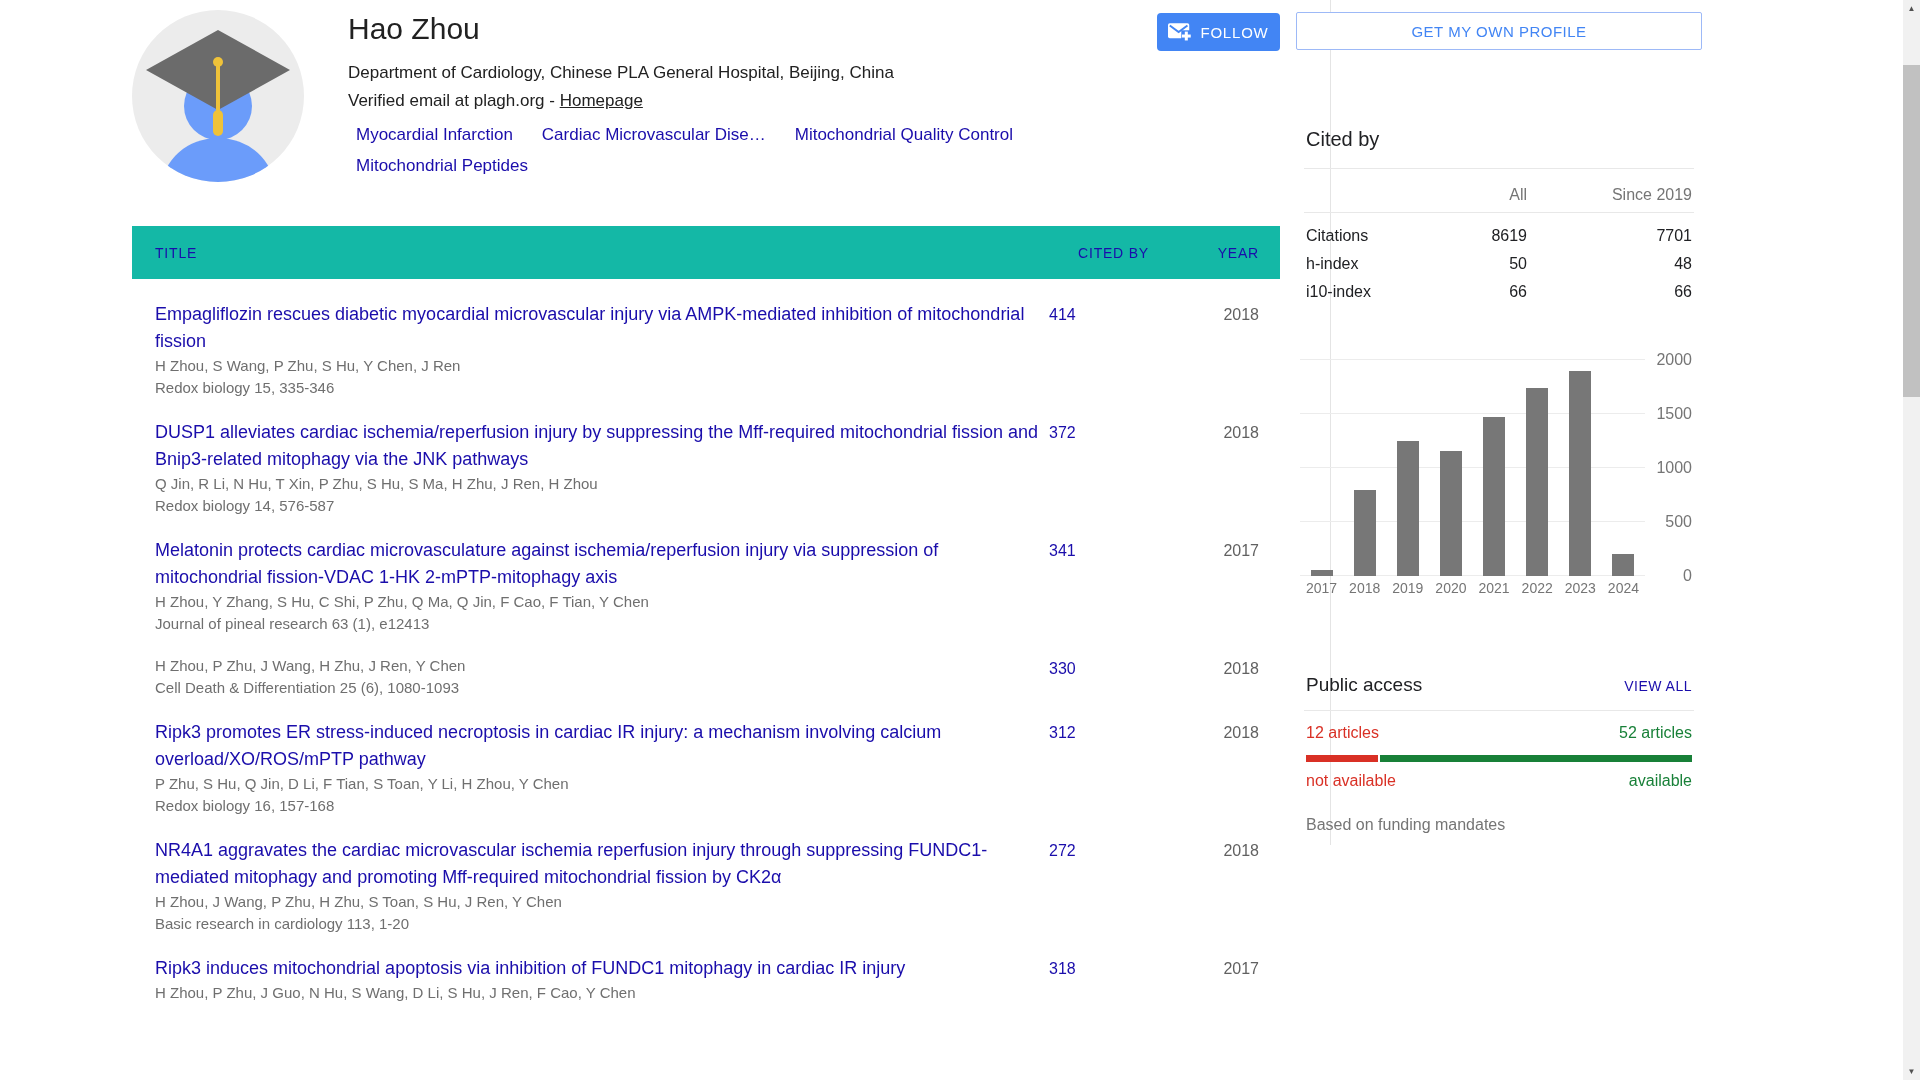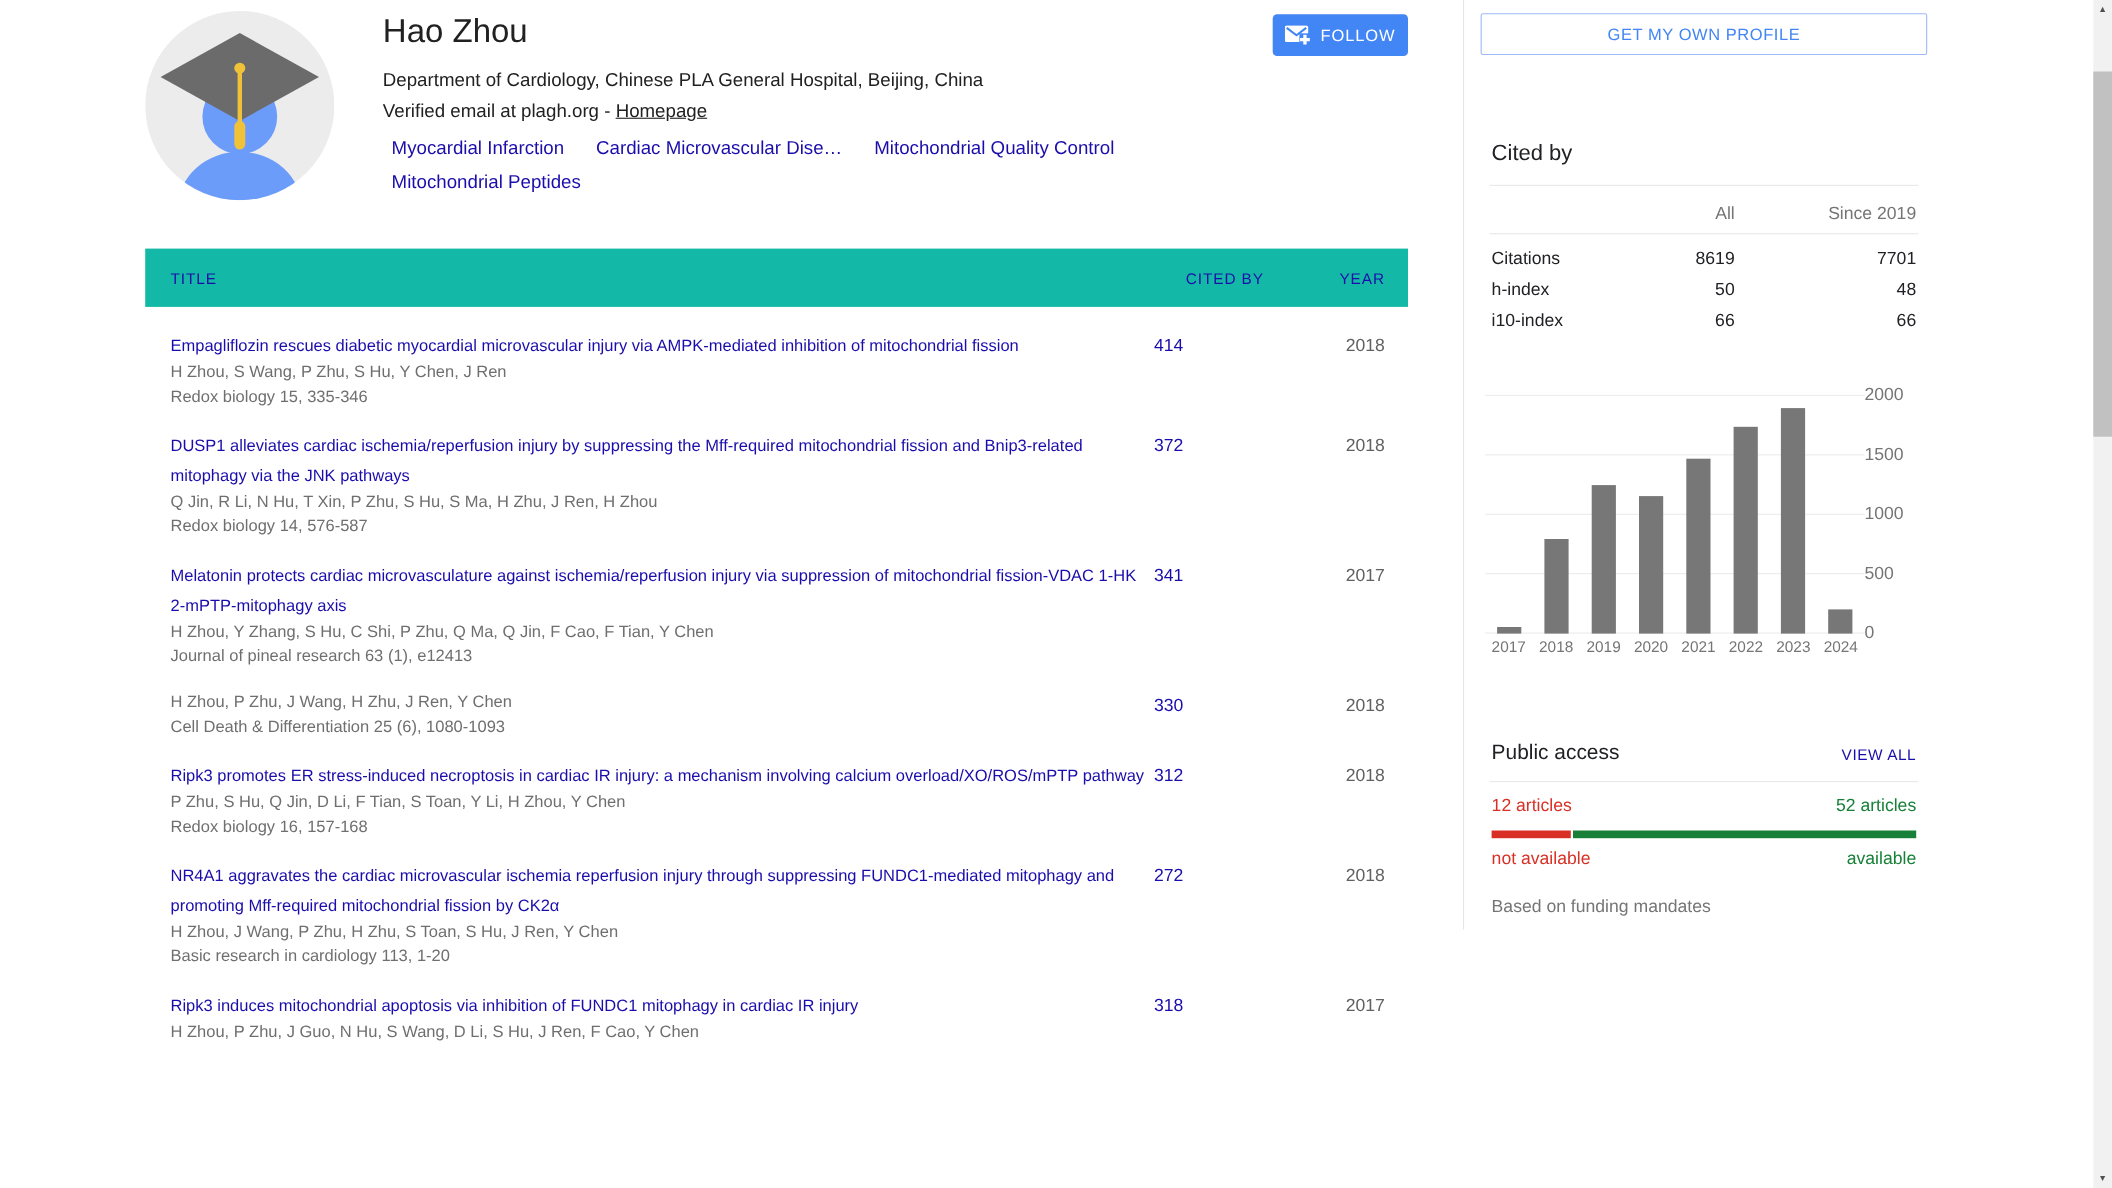--- a/index.html
+++ b/index.html
@@ -28,28 +28,28 @@
   #pub-table { left:132px; top:226px; width:1148px; }
   #pub-head { height:53px; background:#14b8a6; display:flex; align-items:center;
     padding:0 21px 0 23px; }
   #pub-head .h { color:#1a0dab; font-size:14px; letter-spacing:.8px; cursor:pointer; }
   .col-title { flex:1; }
   .col-cited { width:100px; text-align:right; }
   .col-year  { width:110px; text-align:right; }
   #pub-rows { padding-top:8px; }
   .pub-row { display:flex; padding:14px 21px 6px 23px; align-items:flex-start; }
   .pub-main { flex:1; }
-  .pub-title { font-size:15px; line-height:27px; color:#1a0dab; cursor:pointer; }
+  .pub-title { font-size:18px; line-height:27px; color:#1a0dab; cursor:pointer; }
   .pub-authors, .pub-venue { font-size:15px; line-height:22px; color:#6f6f6f; }
   .pub-cited { width:100px; font-size:16px; line-height:27px;
     color:#1a0dab; cursor:pointer; }
   .pub-year { width:110px; text-align:right; font-size:16px; line-height:27px; color:#616161; }
 
   
-  #sidebar { left:1346px; top:0; width:406px; height:832px; }
+  #sidebar { left:1296px; top:0; width:406px; height:832px; }
   #get-profile-btn { left:0; top:12px; width:406px; height:38px; background:#fff;
     border:1px solid #9db9f7; border-radius:2px; color:#4285f4; font-size:15px;
     letter-spacing:.5px; display:flex; align-items:center; justify-content:center;
     cursor:pointer; font-family:"Liberation Sans",sans-serif; position:absolute; }
   .side-rule { left:8px; width:390px; height:1px; background:#e8e8e8; position:absolute; }
   #citedby-heading { left:10px; top:128px; font-size:20px; color:#202124; cursor:pointer; }
   #stats { left:10px; top:178px; width:386px; }
   .stat-hrow { display:flex; height:34px; align-items:center; color:#757575; font-size:16px; }
   .stat-row { display:flex; height:28px; align-items:center; font-size:16px; color:#202124; }
   .st-label { flex:1; }
@@ -58,21 +58,21 @@
 
   
   #chart { left:4px; top:360px; width:392px; height:240px; }
   #chart-plot { position:absolute; left:0; top:0; width:345px; height:216px;
     display:flex; align-items:flex-end; }
   .gridline { position:absolute; left:0; width:100%; height:1px; background:#ececec; }
   .bar-col { flex:1; height:100%; display:flex; align-items:flex-end; justify-content:center;
     position:relative; z-index:1; }
   .bar { width:22px; background:#777777; cursor:pointer; }
   #chart-yaxis { position:absolute; left:345px; top:0; width:47px; height:216px; }
-  .ytick { position:absolute; right:0; width:47px; font-size:16px;
+  .ytick { position:absolute; right:0; width:47px; text-align:right; font-size:16px;
     line-height:18px; color:#757575; }
   #chart-xlabels { position:absolute; left:0; top:220px; width:345px; display:flex; }
   .xlabel { flex:1; text-align:center; font-size:14px; color:#757575; }
 
   
   #pa-heading { left:10px; top:674px; font-size:19px; color:#202124; }
   #pa-viewall { top:678px; right:10px; font-size:14px; letter-spacing:.5px;
     color:#1a0dab; cursor:pointer; position:absolute; }
   #pa-counts { left:10px; right:10px; top:724px; display:flex; justify-content:space-between;
     font-size:16px; position:absolute; }

